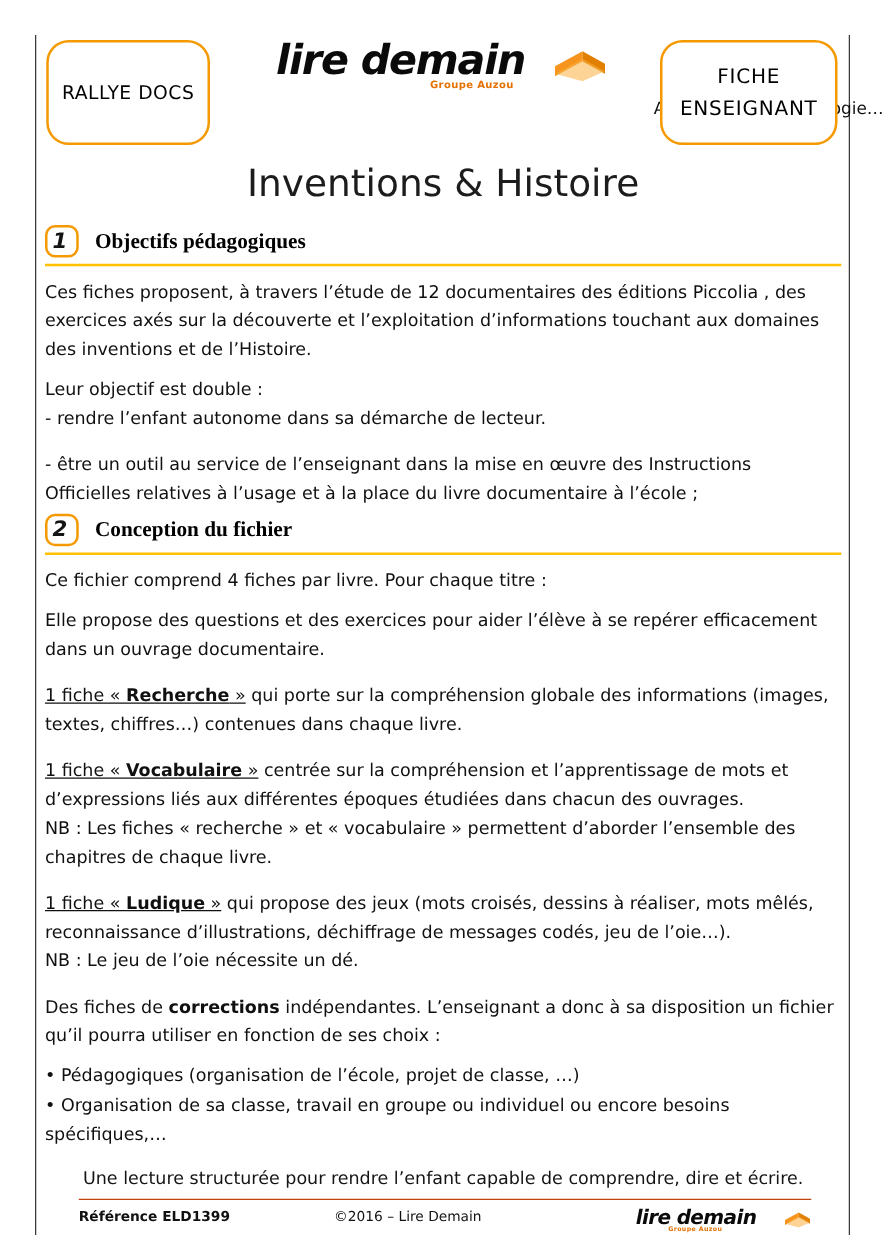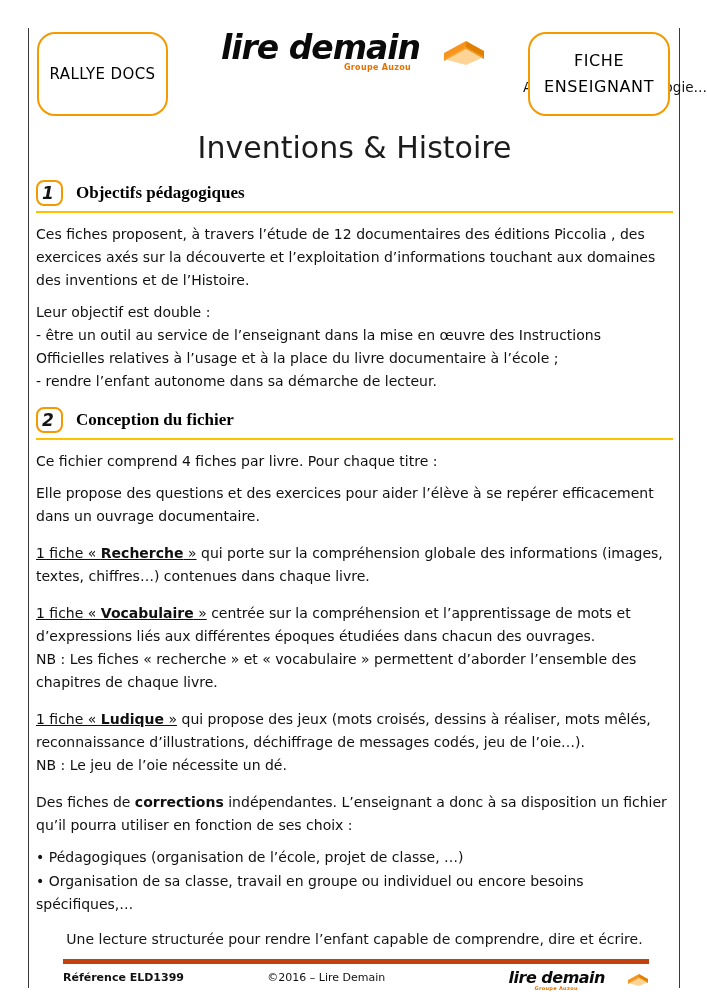--- a/index.html
+++ b/index.html
@@ -50,21 +50,21 @@
   .para.gap-after { margin-bottom:14px; }
   .u { text-decoration:underline; }
   .b { font-weight:700; }
   .nb { }
   .bullets .para { margin-bottom:1px; }
   .closing { text-align:center; font-size:14px; line-height:23px; margin-top:12px; }
 
   
   .footer {
     position:absolute; left:63px; width:586px; top:959px;
-    border-top:5px solid #c2410c; padding-top:7px;
+    border-top:1px solid #c2410c; padding-top:7px;
     display:flex; justify-content:space-between; align-items:flex-start;
   }
   .footer-ref { font-size:11px; font-weight:700; color:#111; }
   .footer-copy { font-size:11px; color:#111; margin-left:-40px; }
   .footer-logo { display:flex; flex-direction:column; align-items:flex-start; margin-top:-3px; }
   .footer-logo .logo-line .logo-text { font-size:16px; letter-spacing:-.5px; }
   .footer-logo .logo-swoosh { width:22px; height:15px; margin-bottom:1px; }
   .footer-logo .logo-sub { font-size:5px; margin-left:26px; margin-top:-2px; }
 </style>
 </head>
@@ -102,22 +102,22 @@
   <div class="section-head">
     <span class="num-box">
         <span>1</span>
       </span>
     <span class="section-title">Objectifs pédagogiques</span>
   </div>
 
   <p class="para">Ces fiches proposent, à travers l’étude de 12 documentaires des éditions Piccolia , des exercices axés sur la découverte et l’exploitation d’informations touchant aux domaines des inventions et de l’Histoire.</p>
 
   <p class="para tight">Leur objectif est double :</p>
+  <p class="para gap-after">- rendre l’enfant autonome dans sa démarche de lecteur.</p>
   <p class="para tight">- être un outil au service de l’enseignant dans la mise en œuvre des Instructions Officielles relatives à l’usage et à la place du livre documentaire à l’école ;</p>
-  <p class="para gap-after">- rendre l’enfant autonome dans sa démarche de lecteur.</p>
 
   <div class="section-head">
     <span class="num-box">
         <span>2</span>
       </span>
     <span class="section-title">Conception du fichier</span>
   </div>
 
   <p class="para">Ce fichier comprend 4 fiches par livre. Pour chaque titre :</p>
 

